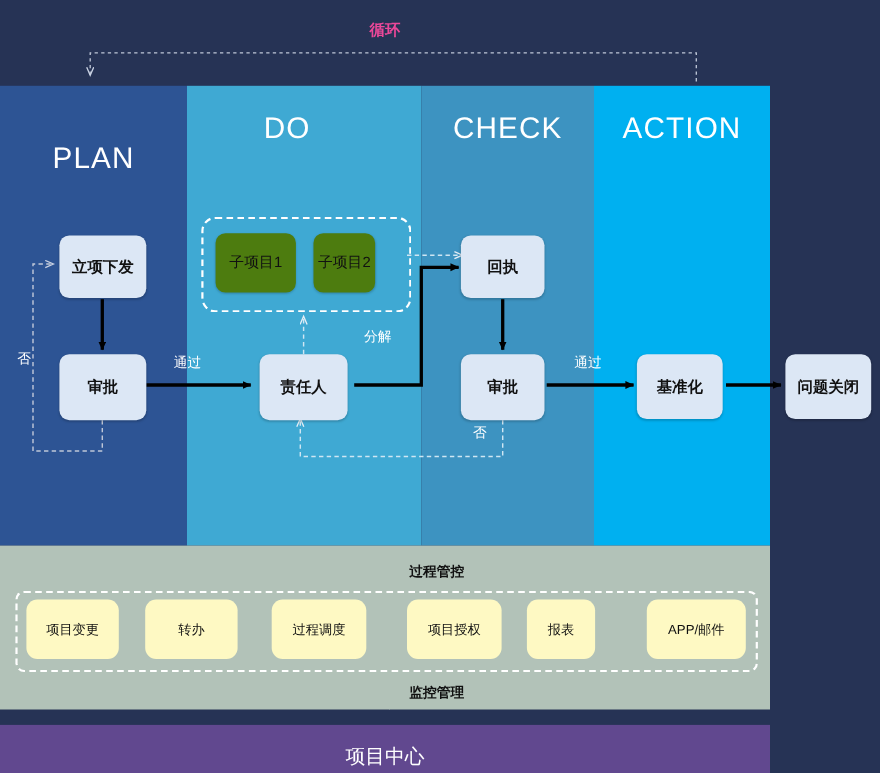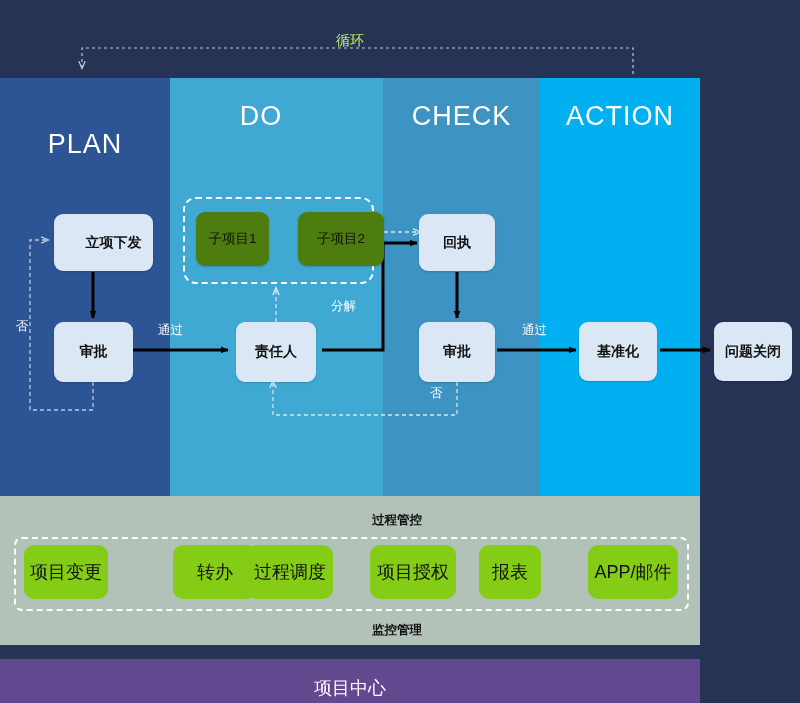--- a/index.html
+++ b/index.html
@@ -14,22 +14,22 @@
   #col-action{left:540px; width:160px; background:#00B0F0;}
 
   .col-title{position:absolute;top:96px;height:40px;line-height:40px;
              color:#ffffff;font-size:27px;letter-spacing:1px;text-align:center;}
   #title-plan  {left:0px;   width:170px;margin-top:28px;}
   #title-do    {left:170px; width:182px;}
   #title-check {left:383px; width:157px;}
   #title-action{left:540px; width:160px;}
 
   
-  #cycle-label{position:absolute;left:300px;top:32px;width:100px;text-align:center;
-               color:#bef264;font-size:14px;font-weight:normal;}
+  #cycle-label{position:absolute;left:300px;top:19px;width:100px;text-align:center;
+               color:#ec4899;font-size:14px;font-weight:bold;}
 
   
   #wires{position:absolute;left:0;top:0;width:800px;height:703px;}
 
   
   .node{position:absolute;background:#DCE7F5;border-radius:9px;
         display:flex;align-items:center;justify-content:center;
         color:#111111;font-size:14px;font-weight:bold;
         box-shadow:0 1px 2px rgba(0,0,0,.18);}
   .node.sub{background:#4d7c0f;font-weight:normal;font-size:13.5px;}
@@ -38,23 +38,23 @@
   #subgroup{position:absolute;left:183px;top:197px;width:187px;height:83px;
             border:2px dashed #ffffff;border-radius:13px;}
 
   
   .elabel{position:absolute;font-size:12.5px;color:#ffffff;white-space:nowrap;}
 
   
   #mgmt{position:absolute;left:0;top:496px;width:700px;height:149px;background:#B2C2B8;}
   #mgmt-dash{position:absolute;left:14px;top:537px;width:671px;height:70px;
              border:2px dashed #ffffff;border-radius:8px;}
-  .mnode{position:absolute;top:545px;height:54px;background:#84cc16;border-radius:10px;
+  .mnode{position:absolute;top:545px;height:54px;background:#fef9c3;border-radius:10px;
          display:flex;align-items:center;justify-content:center;
-         color:#111111;font-size:18px;}
+         color:#111111;font-size:12px;}
   .mlabel{position:absolute;font-size:12.5px;font-weight:bold;color:#111111;white-space:nowrap;}
 
   
   #footer{position:absolute;left:0;top:645px;width:700px;height:58px;background:#61488F;
           display:flex;align-items:center;justify-content:center;
           color:#ffffff;font-size:18px;margin-top:14px;}
 </style>
 </head>
 <body>
 
@@ -122,29 +122,29 @@
 
     
     <g>
       <path d="M349,534 L349,512 L344,512 L354,500 L364,512 L359,512 L359,534 z" fill="#FFFFFF"></path>
     </g>
     <g>
       <path d="M349,611 L349,633 L344,633 L354,645 L364,633 L359,633 L359,611 z" fill="#FFFFFF"></path>
     </g>
   </svg>
 
-  <div class="node" style="left:54px;top:214px;width:79px;height:57px;padding-left:20px;">立项下发</div>
+  <div class="node" style="left:54px;top:214px;width:79px;height:57px;">立项下发</div>
 
   <div class="node" style="left:54px;top:322px;width:79px;height:60px;">审批</div>
 
   <div id="subgroup"></div>
 
   <div class="node sub" style="left:196px;top:212px;width:73px;height:54px;">子项目1</div>
 
-  <div class="node sub" style="left:298px;top:212px;width:86px;height:54px;">子项目2</div>
+  <div class="node sub" style="left:285px;top:212px;width:56px;height:54px;">子项目2</div>
 
   <div class="node" style="left:236px;top:322px;width:80px;height:60px;">责任人</div>
 
   <div class="node" style="left:419px;top:214px;width:76px;height:57px;">回执</div>
 
   <div class="node" style="left:419px;top:322px;width:76px;height:60px;">审批</div>
 
   <div class="node" style="left:579px;top:322px;width:78px;height:59px;">基准化</div>
 
   <div class="node" style="left:714px;top:322px;width:78px;height:59px;">问题关闭</div>
@@ -156,21 +156,21 @@
   <div class="elabel" style="left:283px;top:298px;margin-left:48px;">分解</div>
 
   <div class="elabel" style="left:430px;top:385px;">否</div>
 
   <div class="elabel" style="left:522px;top:322px;">通过</div>
 
   <div id="mgmt"></div>
   <div id="mgmt-dash"></div>
 
   <div class="mnode" style="left:24px;width:84px;">项目变更</div>
-  <div class="mnode" style="left:132px;width:84px;margin-left:41px;">转办</div>
+  <div class="mnode" style="left:132px;width:84px;">转办</div>
   <div class="mnode" style="left:247px;width:86px;">过程调度</div>
   <div class="mnode" style="left:370px;width:86px;">项目授权</div>
   <div class="mnode" style="left:479px;width:62px;">报表</div>
   <div class="mnode" style="left:588px;width:90px;">APP/邮件</div>
 
   <div class="mlabel" style="left:372px;top:512px;">过程管控</div>
   <div class="mlabel" style="left:372px;top:622px;">监控管理</div>
 
   <div id="footer">项目中心</div>
 

